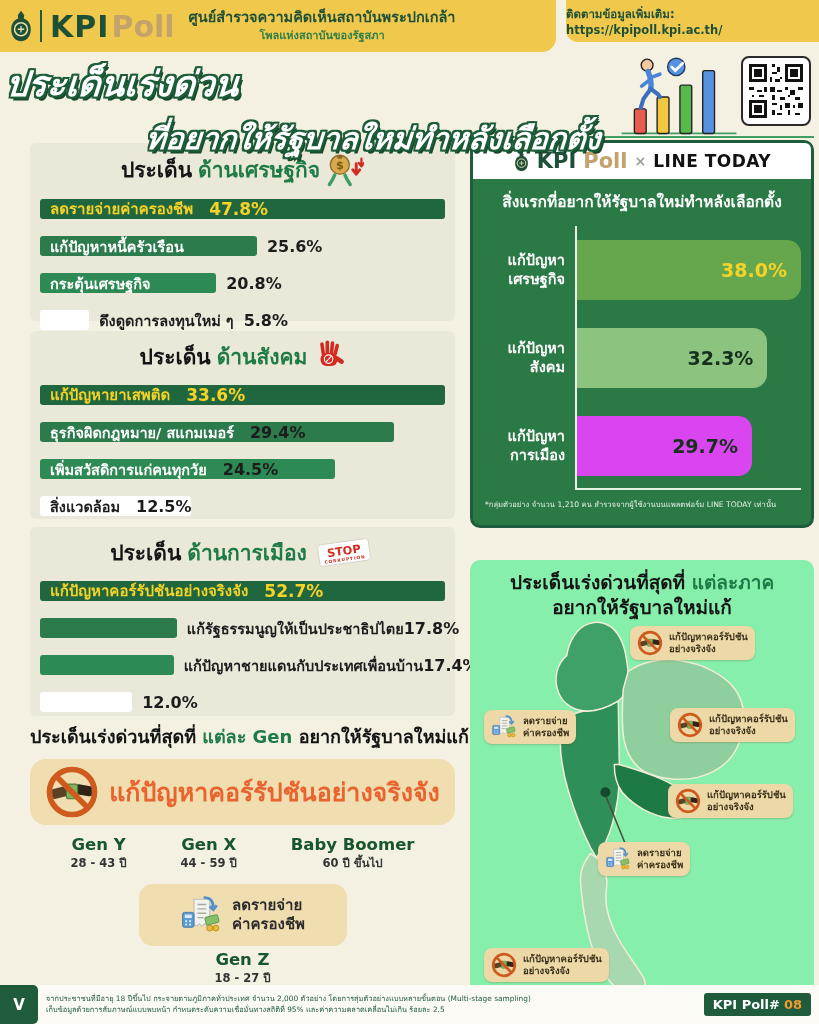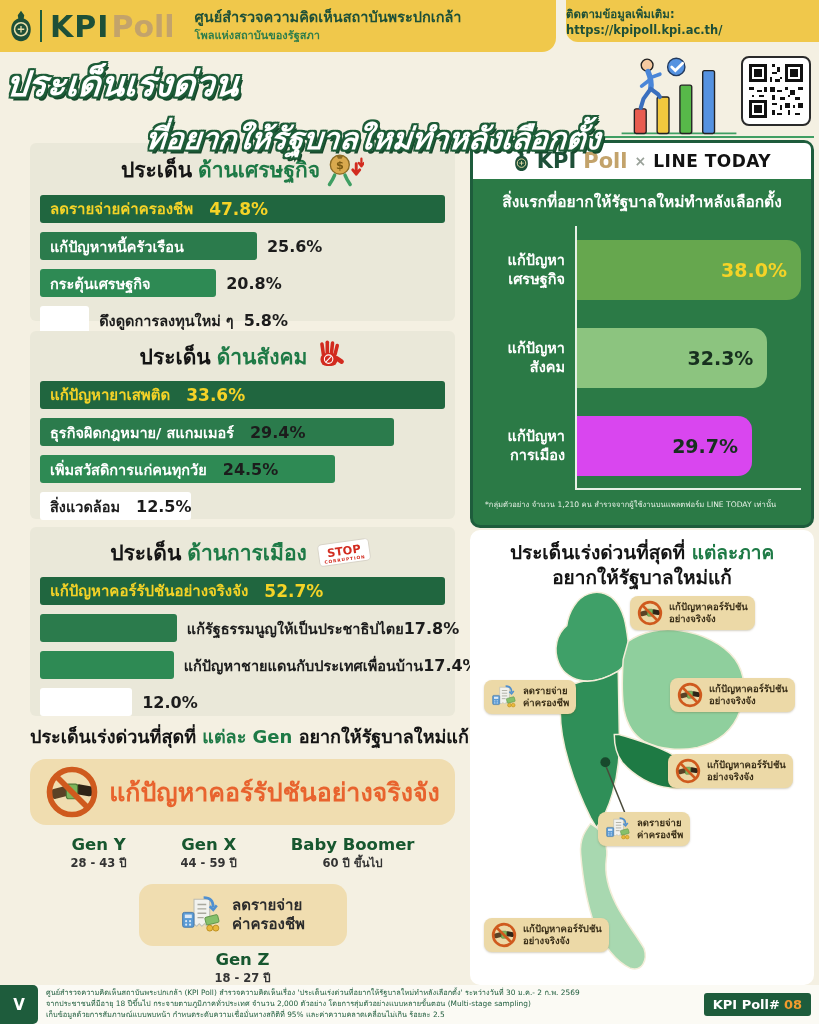--- a/index.html
+++ b/index.html
@@ -10,21 +10,21 @@
     -webkit-font-smoothing:antialiased;
   }
   
   .band{position:absolute;top:0;height:52px;background:#F0C84B;display:flex;align-items:center;}
   .band-left{left:0;width:556px;border-radius:0 0 14px 0;padding-left:8px;box-sizing:border-box;}
   .band-right{left:566px;width:253px;height:42px;border-radius:0 0 0 12px;justify-content:center;}
   .emblem{width:26px;height:34px;flex:0 0 auto;}
   .brand-sep{width:2px;height:32px;background:#1E5C3C;margin:0 8px 0 6px;}
   .brand-kpi{font-size:30px;font-weight:800;color:#1E5038;letter-spacing:1px;}
   .brand-poll{font-size:30px;font-weight:700;color:#C3A36B;margin-left:2px;}
-  .org{margin-left:20px;}
+  .org{margin-left:14px;text-align:center;}
   .org-name{font-size:14.5px;font-weight:800;color:#1E5038;line-height:1.25;}
   .org-sub{font-size:11px;font-weight:700;color:#2E7D4B;}
   .follow{font-size:11.5px;font-weight:700;color:#1E5038;}
   
   .main-title{position:absolute;left:6px;top:56px;z-index:3;}
   .outline{
     color:#fff;font-weight:800;font-style:italic;white-space:nowrap;
     text-shadow:
       -2px -2px 0 #1D5C38, 2px -2px 0 #1D5C38, -2px 2px 0 #1D5C38, 2px 2px 0 #1D5C38,
       -2px 0 0 #1D5C38, 2px 0 0 #1D5C38, 0 -2px 0 #1D5C38, 0 2px 0 #1D5C38,
@@ -38,21 +38,21 @@
   .qr-card svg{width:54px;height:54px;}
   
   .panel{position:absolute;left:30px;width:425px;background:#EAE8D9;border-radius:6px;padding:6px 10px;box-sizing:border-box;}
   .p-econ{top:143px;height:178px;}
   .p-soc{top:331px;height:188px;}
   .p-pol{top:527px;height:189px;}
   .panel-title{display:flex;align-items:center;justify-content:center;gap:6px;font-size:21px;font-weight:800;margin:2px 0 8px 0;}
   .t-dark{color:#141414;}
   .t-green{color:#1E7A46;}
   .bar-row{display:flex;align-items:center;margin-bottom:9px;height:28px;}
-  .bar-fill{height:28px;border-radius:3px;display:flex;align-items:center;gap:16px;padding:0 10px;box-sizing:border-box;flex:0 0 auto;white-space:nowrap;}
+  .bar-fill{height:20px;border-radius:3px;display:flex;align-items:center;gap:16px;padding:0 10px;box-sizing:border-box;flex:0 0 auto;white-space:nowrap;}
   .tone-a{background:#20663F;}
   .tone-b{background:#2B7B4C;}
   .tone-c{background:#2E8A54;}
   .tone-d{background:#ffffff;}
   .bl{font-size:14.5px;font-weight:600;}
   .bl.w{color:#fff;}
   .bl.d{color:#1c1c1c;}
   .bl.hl{color:#F5D327;font-weight:800;font-size:15px;}
   .bv{font-weight:800;font-size:16px;}
   .bv.y{color:#F5D327;font-size:17px;}
@@ -74,21 +74,21 @@
   .lt-bars{flex:1;border-left:2px solid #E8F0E6;border-bottom:2px solid #E8F0E6;display:flex;flex-direction:column;padding:10px 0 12px 0;box-sizing:border-box;}
   .lt-bar{height:60px;margin:4px 0 24px 0;border-radius:0 14px 14px 0;display:flex;align-items:center;justify-content:flex-end;padding-right:14px;box-sizing:border-box;}
   .lt-bar:last-child{margin-bottom:0;}
   .ltb-1{background:#66A74E;}
   .ltb-2{background:#8CC47F;}
   .ltb-3{background:#d946ef;padding-left:30px;}
   .lt-val{font-size:19px;font-weight:800;color:#17301F;}
   .lt-val.y{color:#F5D327;}
   .lt-foot{color:#E9F2E8;font-size:7.6px;margin:8px 0 0 12px;}
   
-  .map-panel{position:absolute;left:470px;top:530px;width:344px;height:455px;background:#ffffff;border-radius:10px;box-sizing:border-box;}
+  .map-panel{position:absolute;left:470px;top:560px;width:344px;height:455px;background:#86efac;border-radius:10px;box-sizing:border-box;}
   .map-title{font-size:19px;font-weight:800;text-align:center;line-height:1.3;margin-top:10px;}
   .map-svg{position:absolute;left:0;top:56px;width:344px;height:396px;}
   .callout{position:absolute;background:#ECD9A7;border-radius:8px;display:flex;align-items:center;gap:6px;padding:4px 7px;box-sizing:border-box;box-shadow:0 1px 2px rgba(90,70,20,.25);}
   .callout svg{width:26px;height:26px;flex:0 0 auto;}
   .co-text{font-size:9.5px;font-weight:700;color:#3A2F18;line-height:1.3;white-space:nowrap;}
   
   .gen{position:absolute;left:30px;top:722px;width:425px;}
   .gen-title{font-size:18px;font-weight:800;text-align:center;white-space:nowrap;}
   .gen-bigbox{margin-top:8px;background:#F0DDB0;border-radius:16px;height:66px;display:flex;align-items:center;justify-content:center;gap:10px;}
   .gen-bigbox svg{width:54px;height:54px;}
@@ -478,21 +478,20 @@
   </div>
   <div class="genz">
     <div class="gen-name">Gen Z</div>
     <div class="gen-age">18 - 27 ปี</div>
   </div>
 </section>
 
 <footer class="footer">
   <div class="ver-box">V</div>
   <div class="foot-lines">
-    <div>ศูนย์สำรวจความคิดเห็นสถาบันพระปกเกล้า (KPI Poll) สำรวจความคิดเห็นเรื่อง 'ประเด็นเร่งด่วนที่อยากให้รัฐบาลใหม่ทำหลังเลือกตั้ง' ระหว่างวันที่ 30 ม.ค.- 2 ก.พ. 2569</div>
     <div>จากประชาชนที่มีอายุ 18 ปีขึ้นไป กระจายตามภูมิภาคทั่วประเทศ จำนวน 2,000 ตัวอย่าง โดยการสุ่มตัวอย่างแบบหลายขั้นตอน (Multi-stage sampling)</div>
     <div>เก็บข้อมูลด้วยการสัมภาษณ์แบบพบหน้า กำหนดระดับความเชื่อมั่นทางสถิติที่ 95% และค่าความคลาดเคลื่อนไม่เกิน ร้อยละ 2.5</div>
   </div>
   <div class="badge">
     <span class="badge-label">KPI Poll#</span>
       <span class="badge-num">08</span>
   </div>
 </footer>
 
 </body></html>

